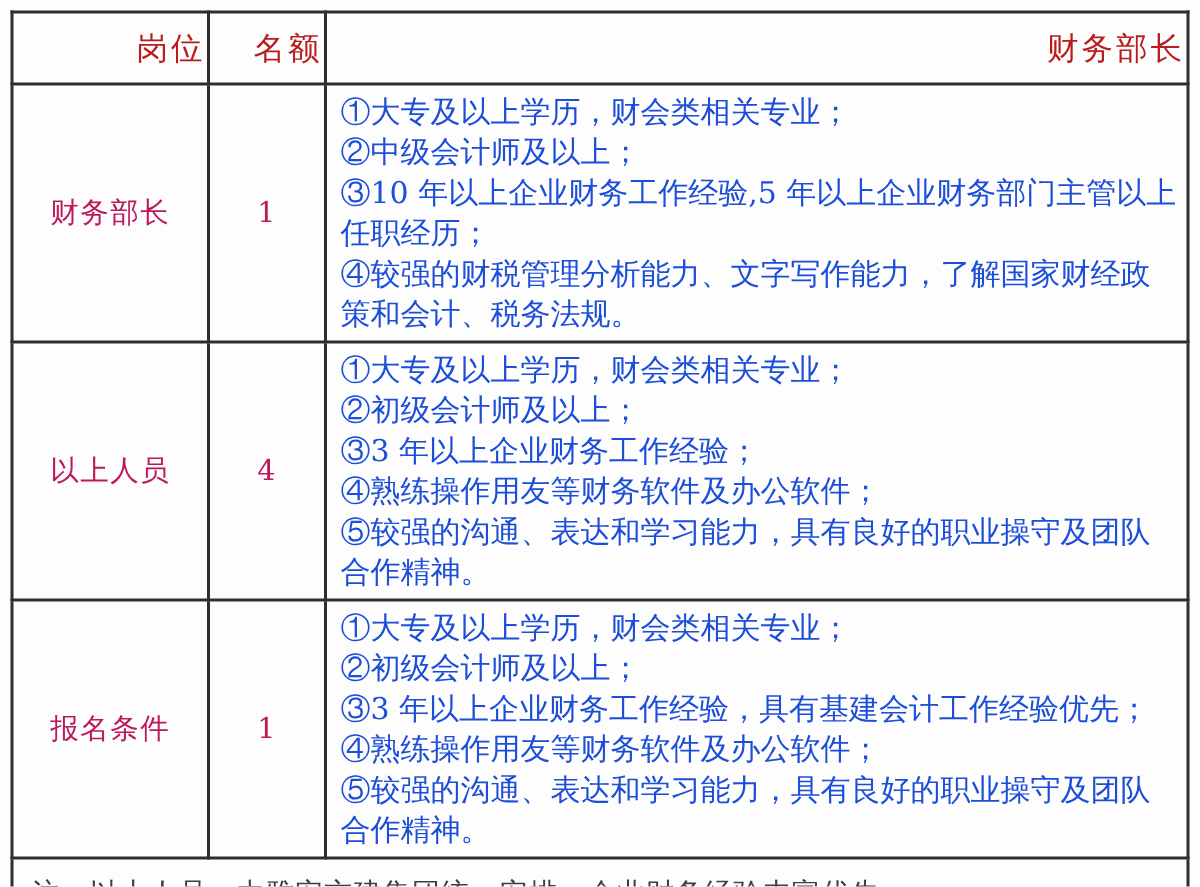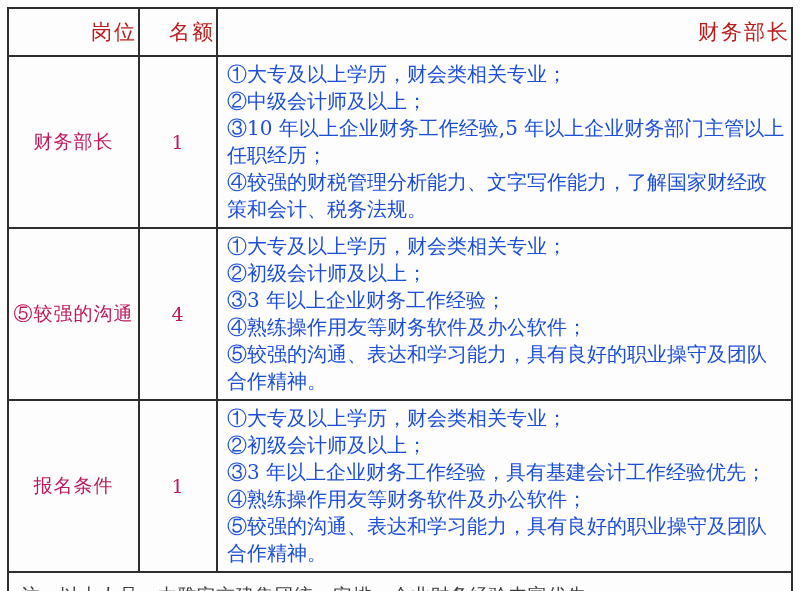--- a/index.html
+++ b/index.html
@@ -88,21 +88,21 @@
     <tbody>
       <tr class="row-1">
         <td class="post-cell">财务部长</td>
         <td class="quota-cell">1</td>
         <td class="cond-cell">①大专及以上学历，财会类相关专业；
 ②中级会计师及以上；
 ③10 年以上企业财务工作经验,5 年以上企业财务部门主管以上任职经历；
 ④较强的财税管理分析能力、文字写作能力，了解国家财经政策和会计、税务法规。</td>
       </tr>
       <tr class="row-2">
-        <td class="post-cell">⑤较强的沟通</td>
+        <td class="post-cell">以上人员</td>
         <td class="quota-cell">4</td>
         <td class="cond-cell">①大专及以上学历，财会类相关专业；
 ②初级会计师及以上；
 ③3 年以上企业财务工作经验；
 ④熟练操作用友等财务软件及办公软件；
 ⑤较强的沟通、表达和学习能力，具有良好的职业操守及团队合作精神。</td>
       </tr>
       <tr class="row-3">
         <td class="post-cell">报名条件</td>
         <td class="quota-cell">1</td>

